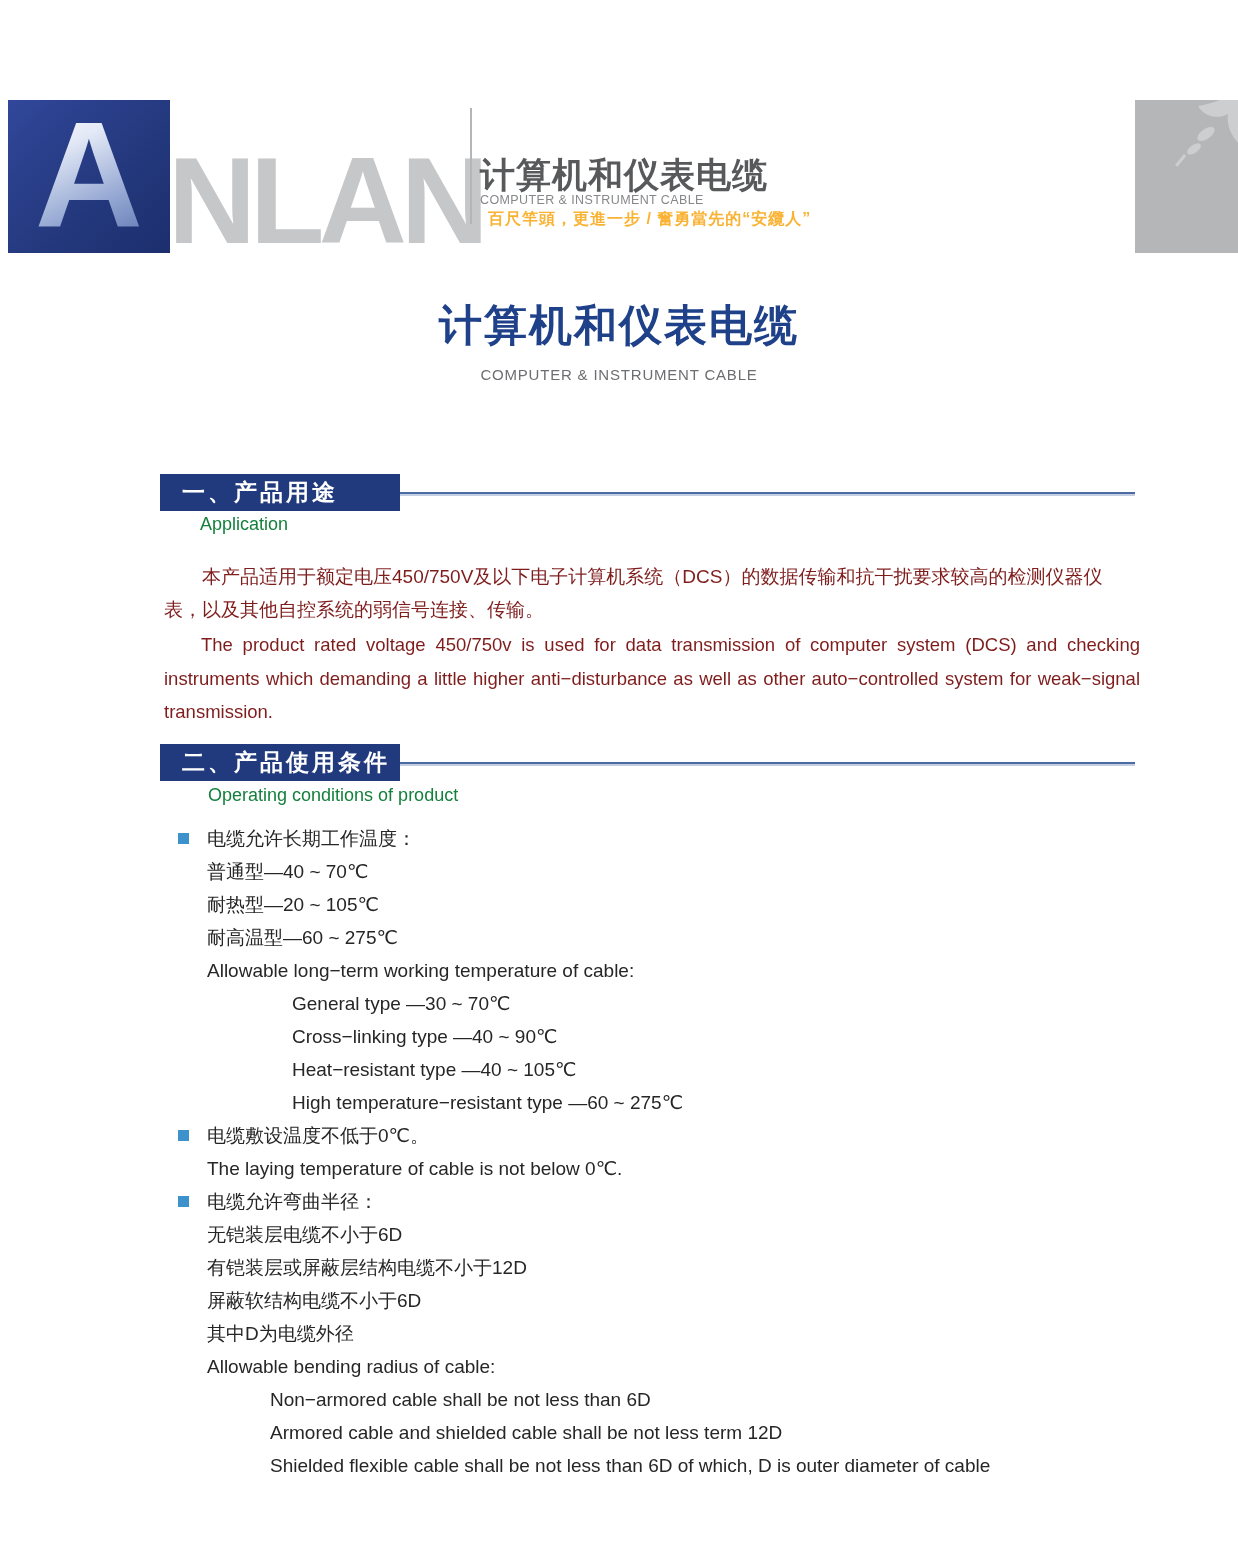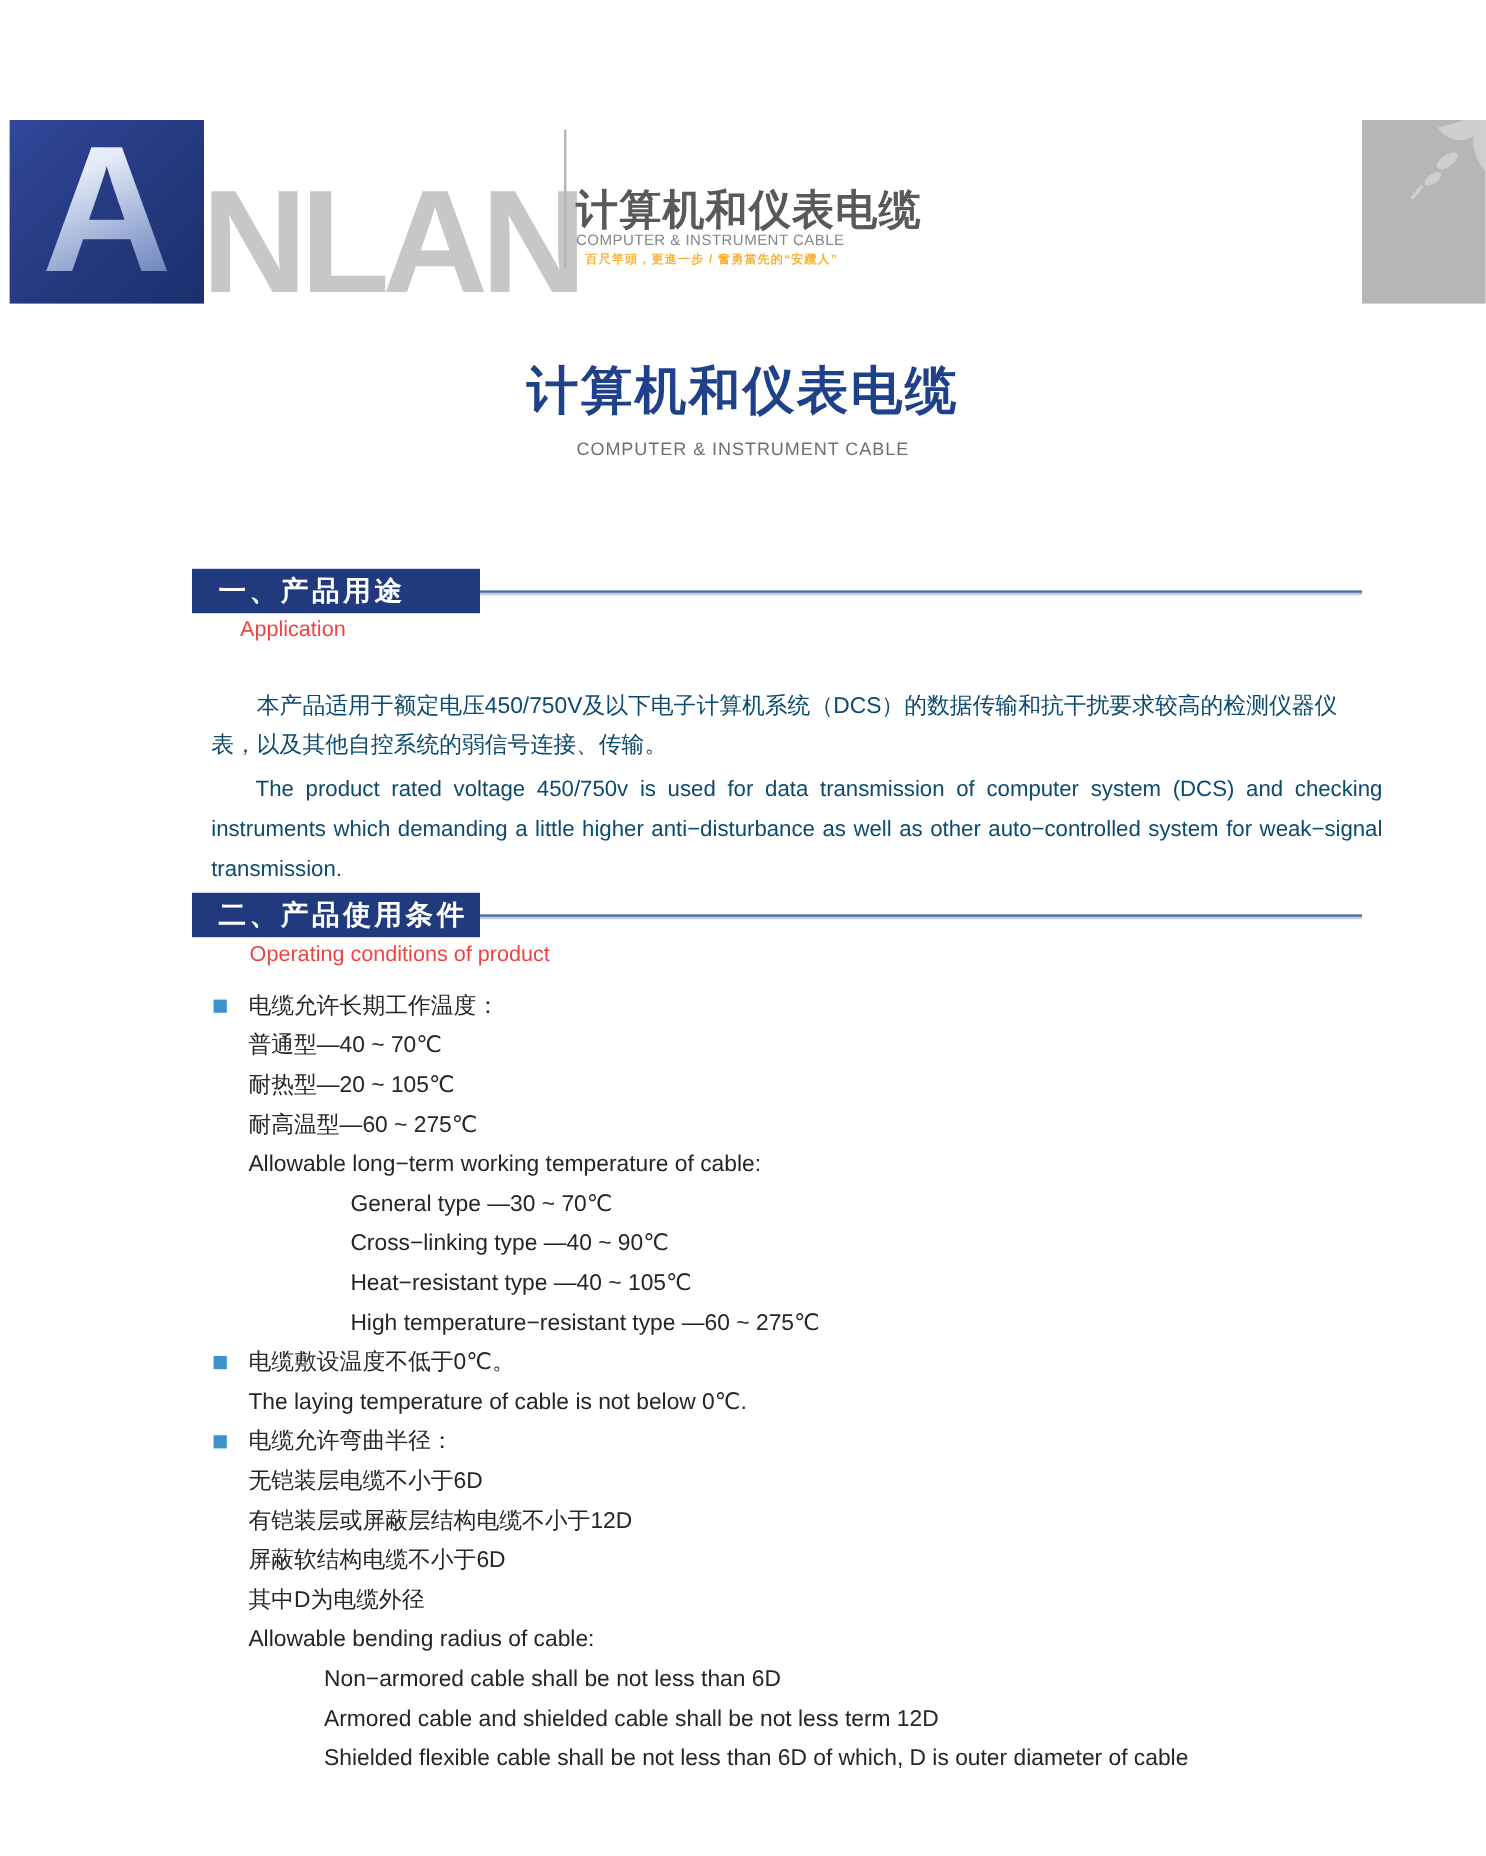--- a/index.html
+++ b/index.html
@@ -20,38 +20,38 @@
     background:linear-gradient(155deg,#ffffff 0%,#e3e9f6 30%,#93a6d2 68%,#5a71ad 100%);
     -webkit-background-clip:text;background-clip:text;color:transparent;
   }
   .logo-rest{
     position:absolute;left:168px;bottom:2px;font-size:122px;font-weight:800;
     color:#c6c7c9;letter-spacing:-6px;line-height:0.82;
   }
   .hdr-divider{position:absolute;left:470px;top:8px;width:2px;height:116px;background:#b3b5b8;}
   .hdr-cn{position:absolute;left:480px;top:52px;font-size:35px;font-weight:800;color:#58595b;letter-spacing:1px;white-space:nowrap;}
   .hdr-en{position:absolute;left:480px;top:93px;font-size:12.5px;color:#85878a;letter-spacing:0.4px;white-space:nowrap;}
-  .hdr-slogan{position:absolute;left:488px;top:109px;font-size:10px;font-weight:800;color:var(--orange,#f9b232);letter-spacing:1px;white-space:nowrap;}
+  .hdr-slogan{position:absolute;left:488px;top:109px;font-size:16px;font-weight:800;color:var(--orange,#f9b232);letter-spacing:1px;white-space:nowrap;}
   .corner{position:absolute;right:0;top:0;width:103px;height:153px;background:#b5b6b8;overflow:hidden;}
   .corner svg{position:absolute;right:-8px;top:-6px;}
   
   .main-title{position:absolute;top:297px;left:0;width:100%;text-align:center;}
   .main-title h1{margin:0;font-size:43px;font-weight:800;color:var(--accent,#1e4189);letter-spacing:2px;}
   .main-title .sub{margin-top:11px;font-size:15px;color:#6d6e71;letter-spacing:0.8px;}
   
   .sec-head{position:absolute;left:160px;right:103px;height:37px;display:flex;align-items:center;}
   .sec-head .bar{
     width:240px;height:37px;box-sizing:border-box;flex:0 0 auto;
     background:var(--bar,#203a7d);color:#ffffff;font-size:23px;font-weight:700;
     letter-spacing:3px;display:flex;align-items:center;padding-left:22px;white-space:nowrap;
   }
   .sec-head .rule{flex:1;height:2px;background:var(--rule,#4a6ba3);box-shadow:0 2px 0 #c3cee1;}
-  .sub-label{position:absolute;font-size:18px;color:#ef4444;white-space:nowrap;}
+  .sub-label{position:absolute;font-size:18px;color:#15803d;white-space:nowrap;}
   
-  .para{position:absolute;left:160px;width:976px;font-size:19px;line-height:33px;color:#0c4a6e;text-indent:2em;margin:16px;}
+  .para{position:absolute;left:160px;width:976px;font-size:19px;line-height:33px;color:#7f1d1d;text-indent:2em;margin:4px;}
   .para.en{font-size:18.5px;line-height:33.5px;text-align:justify;}
   
   .cond-list{position:absolute;top:822px;left:160px;width:976px;}
   .cond-line{position:relative;height:33px;line-height:33px;font-size:19px;color:#262626;white-space:nowrap;}
   .cond-line.bullet{padding-left:47px;}
   .cond-line.plain{padding-left:47px;}
   .cond-line.indent{padding-left:132px;}
   .cond-line.indent2{padding-left:110px;}
   .bullet-sq{position:absolute;left:18px;top:11px;width:11px;height:11px;background:var(--bullet,#3e92cb);}
 </style>

